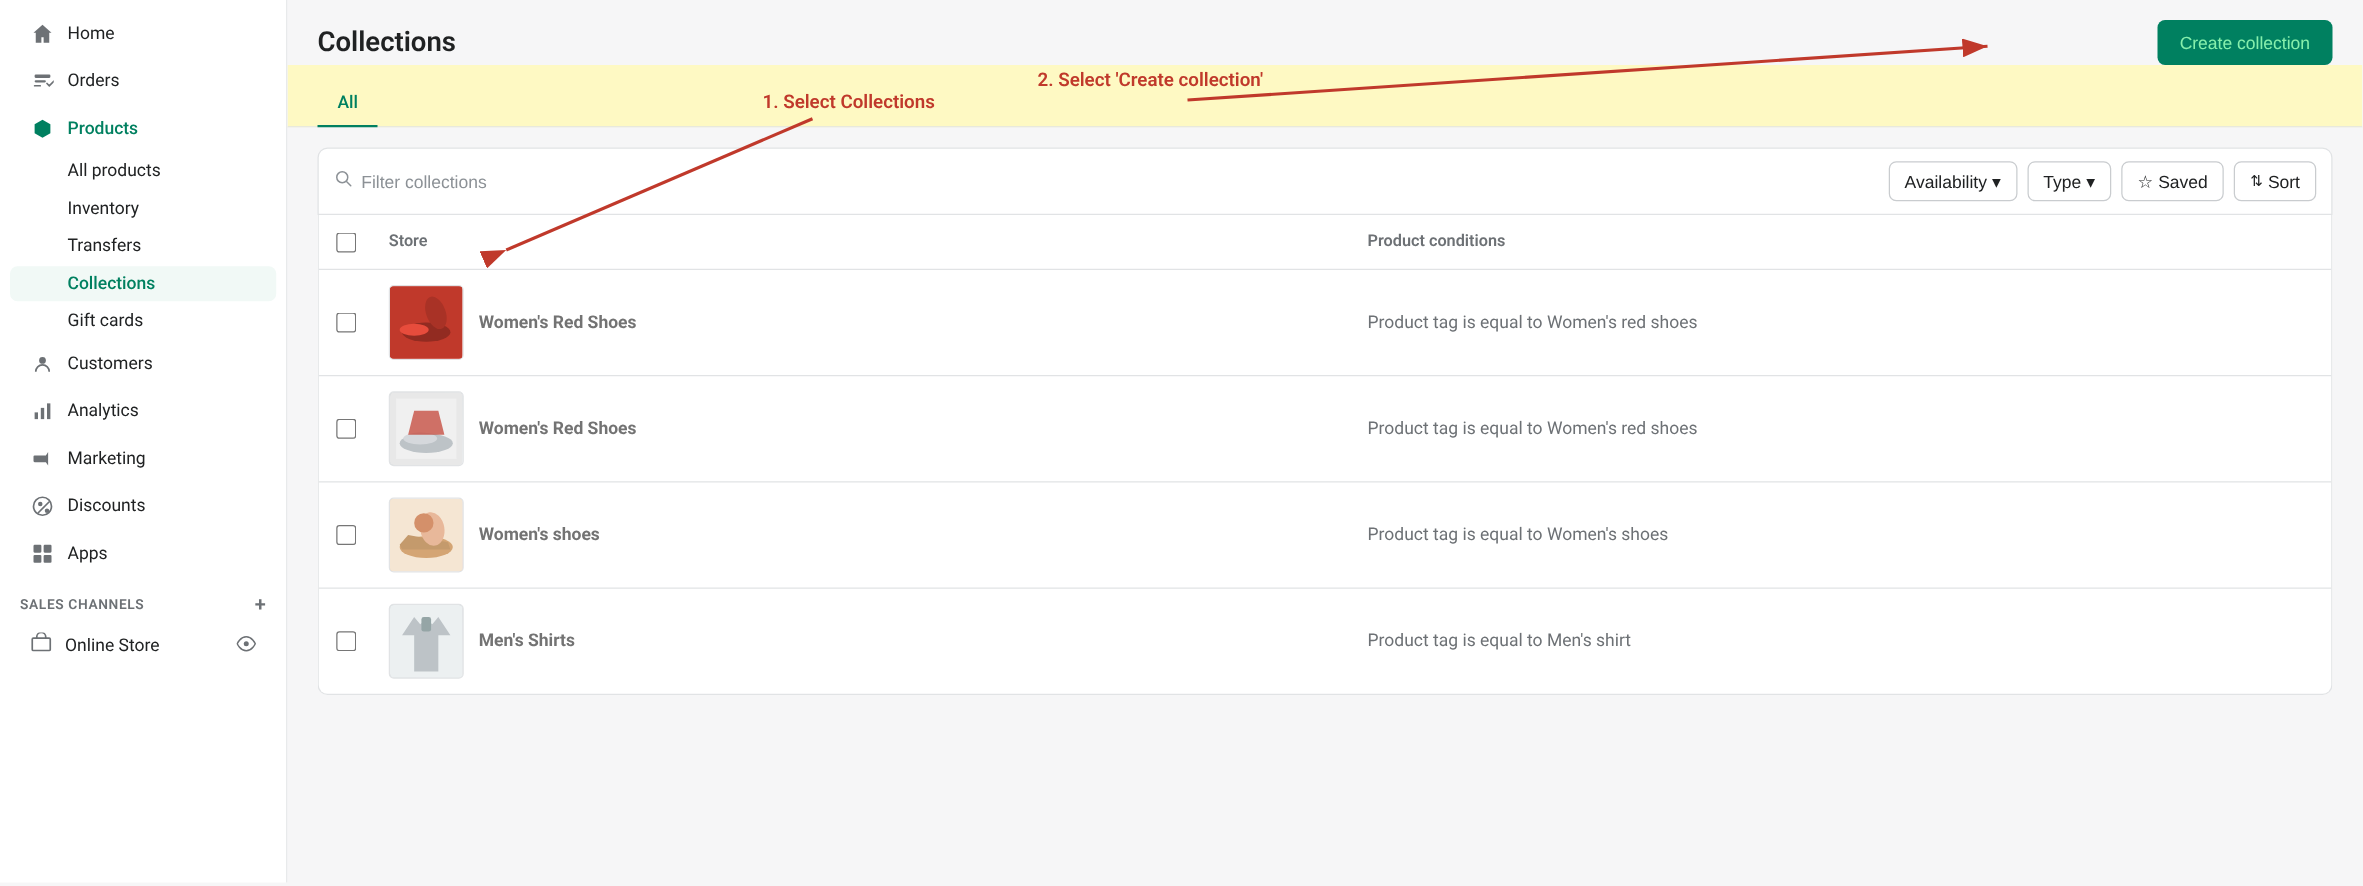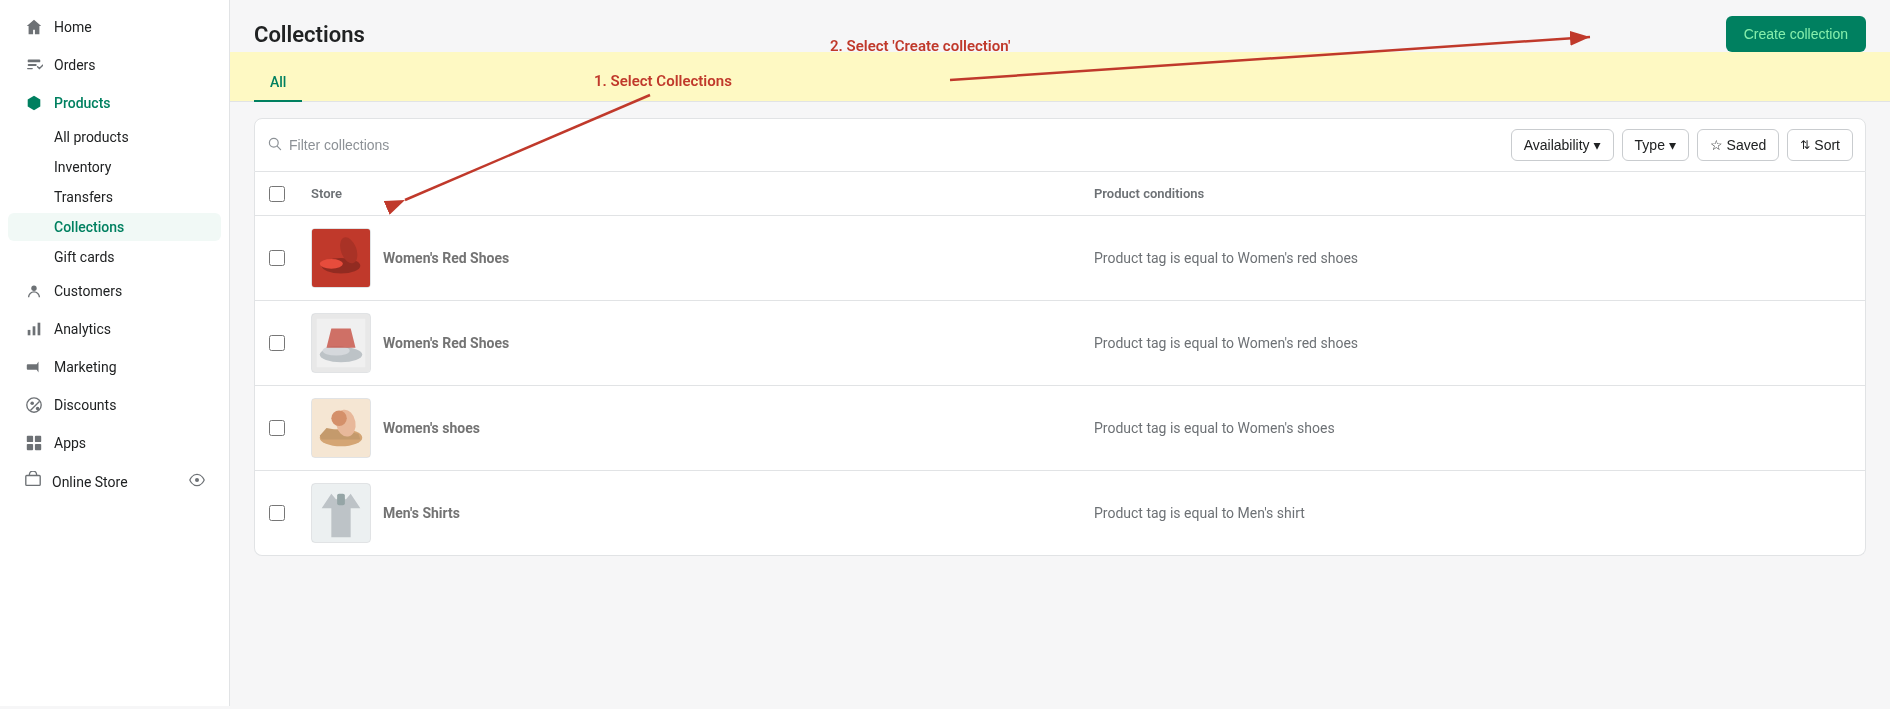--- a/index.html
+++ b/index.html
@@ -403,20 +403,24 @@
       <svg width="18" height="18" viewBox="0 0 20 20" fill="none">
           <rect x="2" y="2" width="7" height="7" rx="1" fill="#6d7175"></rect>
           <rect x="11" y="2" width="7" height="7" rx="1" fill="#6d7175"></rect>
           <rect x="2" y="11" width="7" height="7" rx="1" fill="#6d7175"></rect>
           <rect x="11" y="11" width="7" height="7" rx="1" fill="#6d7175"></rect>
         </svg>
     </span>
     <span>Apps</span>
   </div>
 
+  <div class="nav-section-label">
+    <span>SALES CHANNELS</span>
+    <span class="plus-icon">+</span>
+  </div>
   <div class="nav-online-store">
     <span class="nav-icon">
       <svg width="18" height="18" viewBox="0 0 20 20" fill="none">
           <rect x="2" y="5" width="16" height="11" rx="1" stroke="#6d7175" stroke-width="1.5" fill="none"></rect>
           <path d="M6 5V4a4 4 0 018 0v1" stroke="#6d7175" stroke-width="1.5" fill="none"></path>
         </svg>
     </span>
     <span>Online Store</span>
     <span class="eye-icon">
       <svg width="16" height="16" viewBox="0 0 20 20" fill="none">
@@ -440,24 +444,24 @@
         <marker id="arrowhead-right" markerWidth="8" markerHeight="6" refX="8" refY="3" orient="auto">
           <polygon points="0 0, 8 3, 0 6" fill="#c0392b"></polygon>
         </marker>
       </defs>
 
       <line x1="420" y1="95" x2="175" y2="200" stroke="#c0392b" stroke-width="2.5" marker-end="url(#arrowhead-left)"></line>
 
       <line x1="720" y1="80" x2="1360" y2="37" stroke="#c0392b" stroke-width="2.5" marker-end="url(#arrowhead-right)"></line>
     </svg>
 
-    <div class="annotation-label" style="left: 364px; top: 72px;">
+    <div class="annotation-label" style="left: 380px; top: 72px;">
       <span>1. Select Collections</span>
     </div>
-    <div class="annotation-label" style="left: 600px; top: 37px;">
+    <div class="annotation-label" style="left: 600px; top: 55px;">
       <span>2. Select 'Create collection'</span>
     </div>
   </div>
 
   <div id="header">
     <h1 id="page-title">Collections</h1>
     <button id="create-collection-btn">Create collection</button>
   </div>
 
   <div id="tabs">

